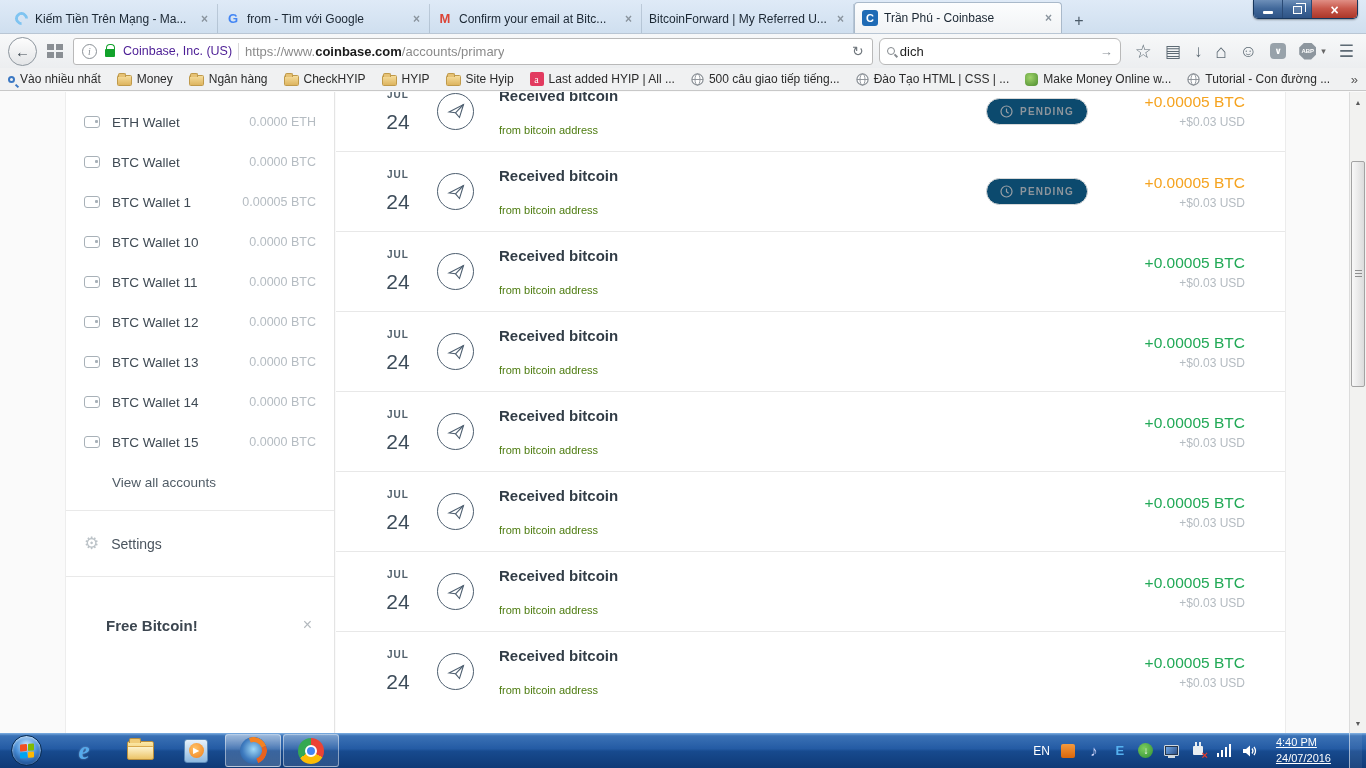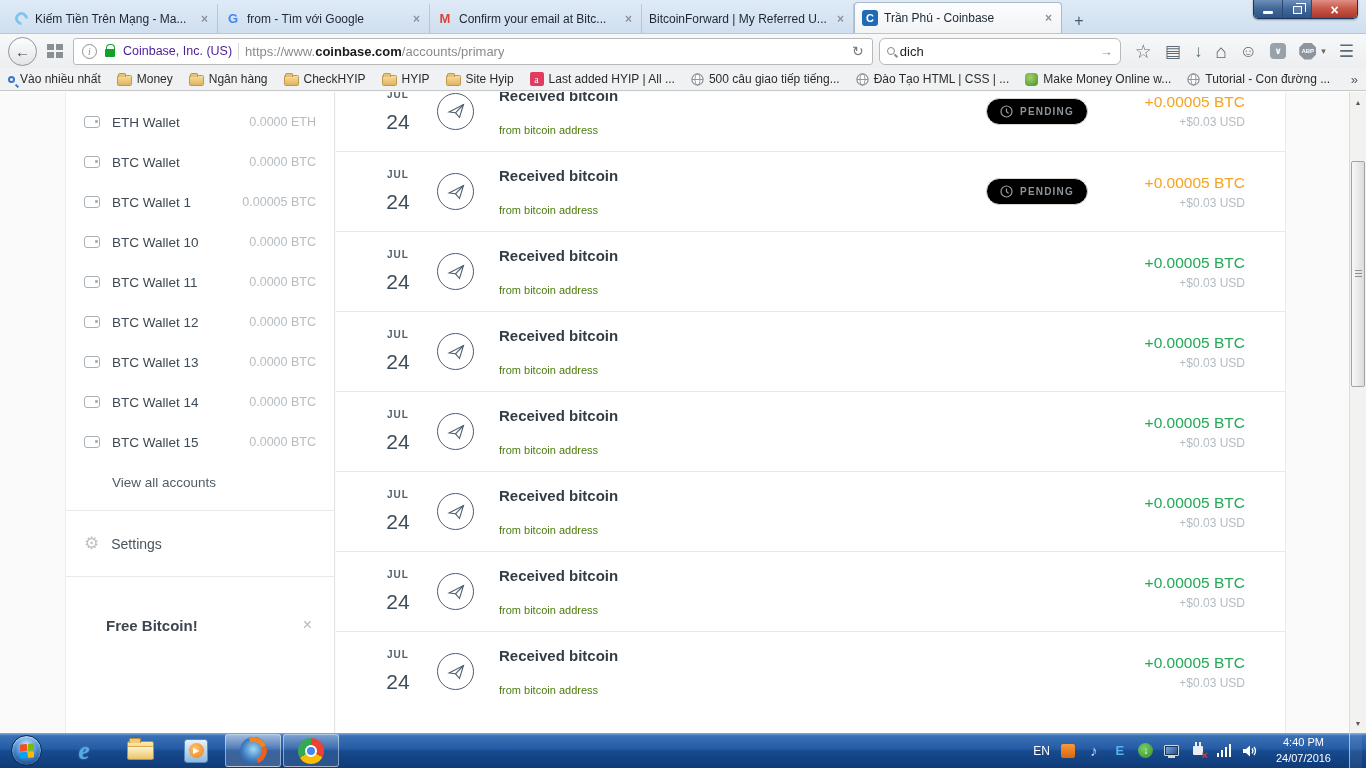--- a/index.html
+++ b/index.html
@@ -110,21 +110,21 @@
   .tx-row + .tx-row { border-top:1px solid #e8e8e8; }
   .date { width:48px; text-align:center; flex:none; }
   .date .m { font-size:10px; font-weight:bold; letter-spacing:1px; color:#51606c; }
   .date .d { font-size:21px; color:#3d4c5a; margin-top:10px; }
   .txicon { width:37px; height:37px; border-radius:50%; border:1px solid #4e5f70; margin-left:15px; flex:none;
     display:flex; align-items:center; justify-content:center; }
   .txmain { margin-left:25px; }
   .txtitle { font-size:15px; font-weight:bold; color:#323d47; }
   .txsub { font-size:11px; color:#4d7c0f; margin-top:20px; }
   .spacer { flex:1; }
-  .badge { height:27px; border:1px solid #d9d9d9; border-radius:14px; background:#000000; display:flex; align-items:center; gap:7px;
+  .badge { height:27px; border:1px solid #d9d9d9; border-radius:14px; background:#0c4a6e; display:flex; align-items:center; gap:7px;
     padding:0 13px; margin-right:22px; flex:none; }
   .badge-label { font-size:10px; font-weight:bold; letter-spacing:1.2px; color:#8d959c; }
   .amounts { width:135px; text-align:right; flex:none; }
   .btc { font-size:15.5px; }
   .btc.pend { color:#f5a31f; } .btc.conf { color:#21a956; }
   .usd { font-size:12px; color:#b4bbc1; margin-top:4px; }
 
   
   .scrollbar { position:absolute; right:0; top:0; width:17px; height:641px; background:#f2f2f0; border-left:1px solid #dcdcdc; }
   .sb-arrow { position:absolute; left:0; width:16px; height:16px; display:flex; align-items:center; justify-content:center; font-size:7px; color:#5a5a5a; }
@@ -167,21 +167,21 @@
   .idm { width:15px; height:15px; border-radius:50%; background:radial-gradient(circle at 40% 35%,#7ccd5e,#2e8f33); color:#fff; font-size:10px; font-weight:bold; display:flex; align-items:center; justify-content:center; }
   .mon { width:15px; height:11px; background:#26364a; border:1px solid #cfd8df; border-radius:1px; position:relative; }
   .mon::before { content:""; position:absolute; inset:1px; background:linear-gradient(135deg,#6fa8e8,#2c4f86); }
   .mon::after { content:""; position:absolute; left:3px; bottom:-3px; width:7px; height:2px; background:#cfd8df; }
   .plug { width:10px; height:9px; background:#e8eef2; border-radius:1px; position:relative; }
   .plug::before { content:""; position:absolute; top:-4px; left:2px; width:2px; height:4px; background:#e8eef2; box-shadow:4px 0 #e8eef2; }
   .plug::after { content:"×"; position:absolute; right:-5px; bottom:-6px; color:#e33b2e; font-size:11px; font-weight:bold; }
   .bars { display:flex; align-items:flex-end; gap:1.5px; height:13px; }
   .bars span { width:2.5px; background:#fff; }
   .b1{height:4px}.b2{height:7px}.b3{height:10px}.b4{height:13px}
-  .clock { text-align:center; font-size:11px; line-height:1.45; padding:0 8px; white-space:nowrap; }
+  .clock { font-size:11px; line-height:1.45; padding:0 8px; white-space:nowrap;text-decoration:underline; }
   .showdesk { width:13px; height:35px; border-left:1px solid rgba(255,255,255,.55); background:rgba(255,255,255,.07); flex:none; }
 </style>
 </head>
 <body>
 
 <div class="tabstrip">
   <div class="tab">
     <span class="ico16">
         <span class="cring"></span>
       </span>

